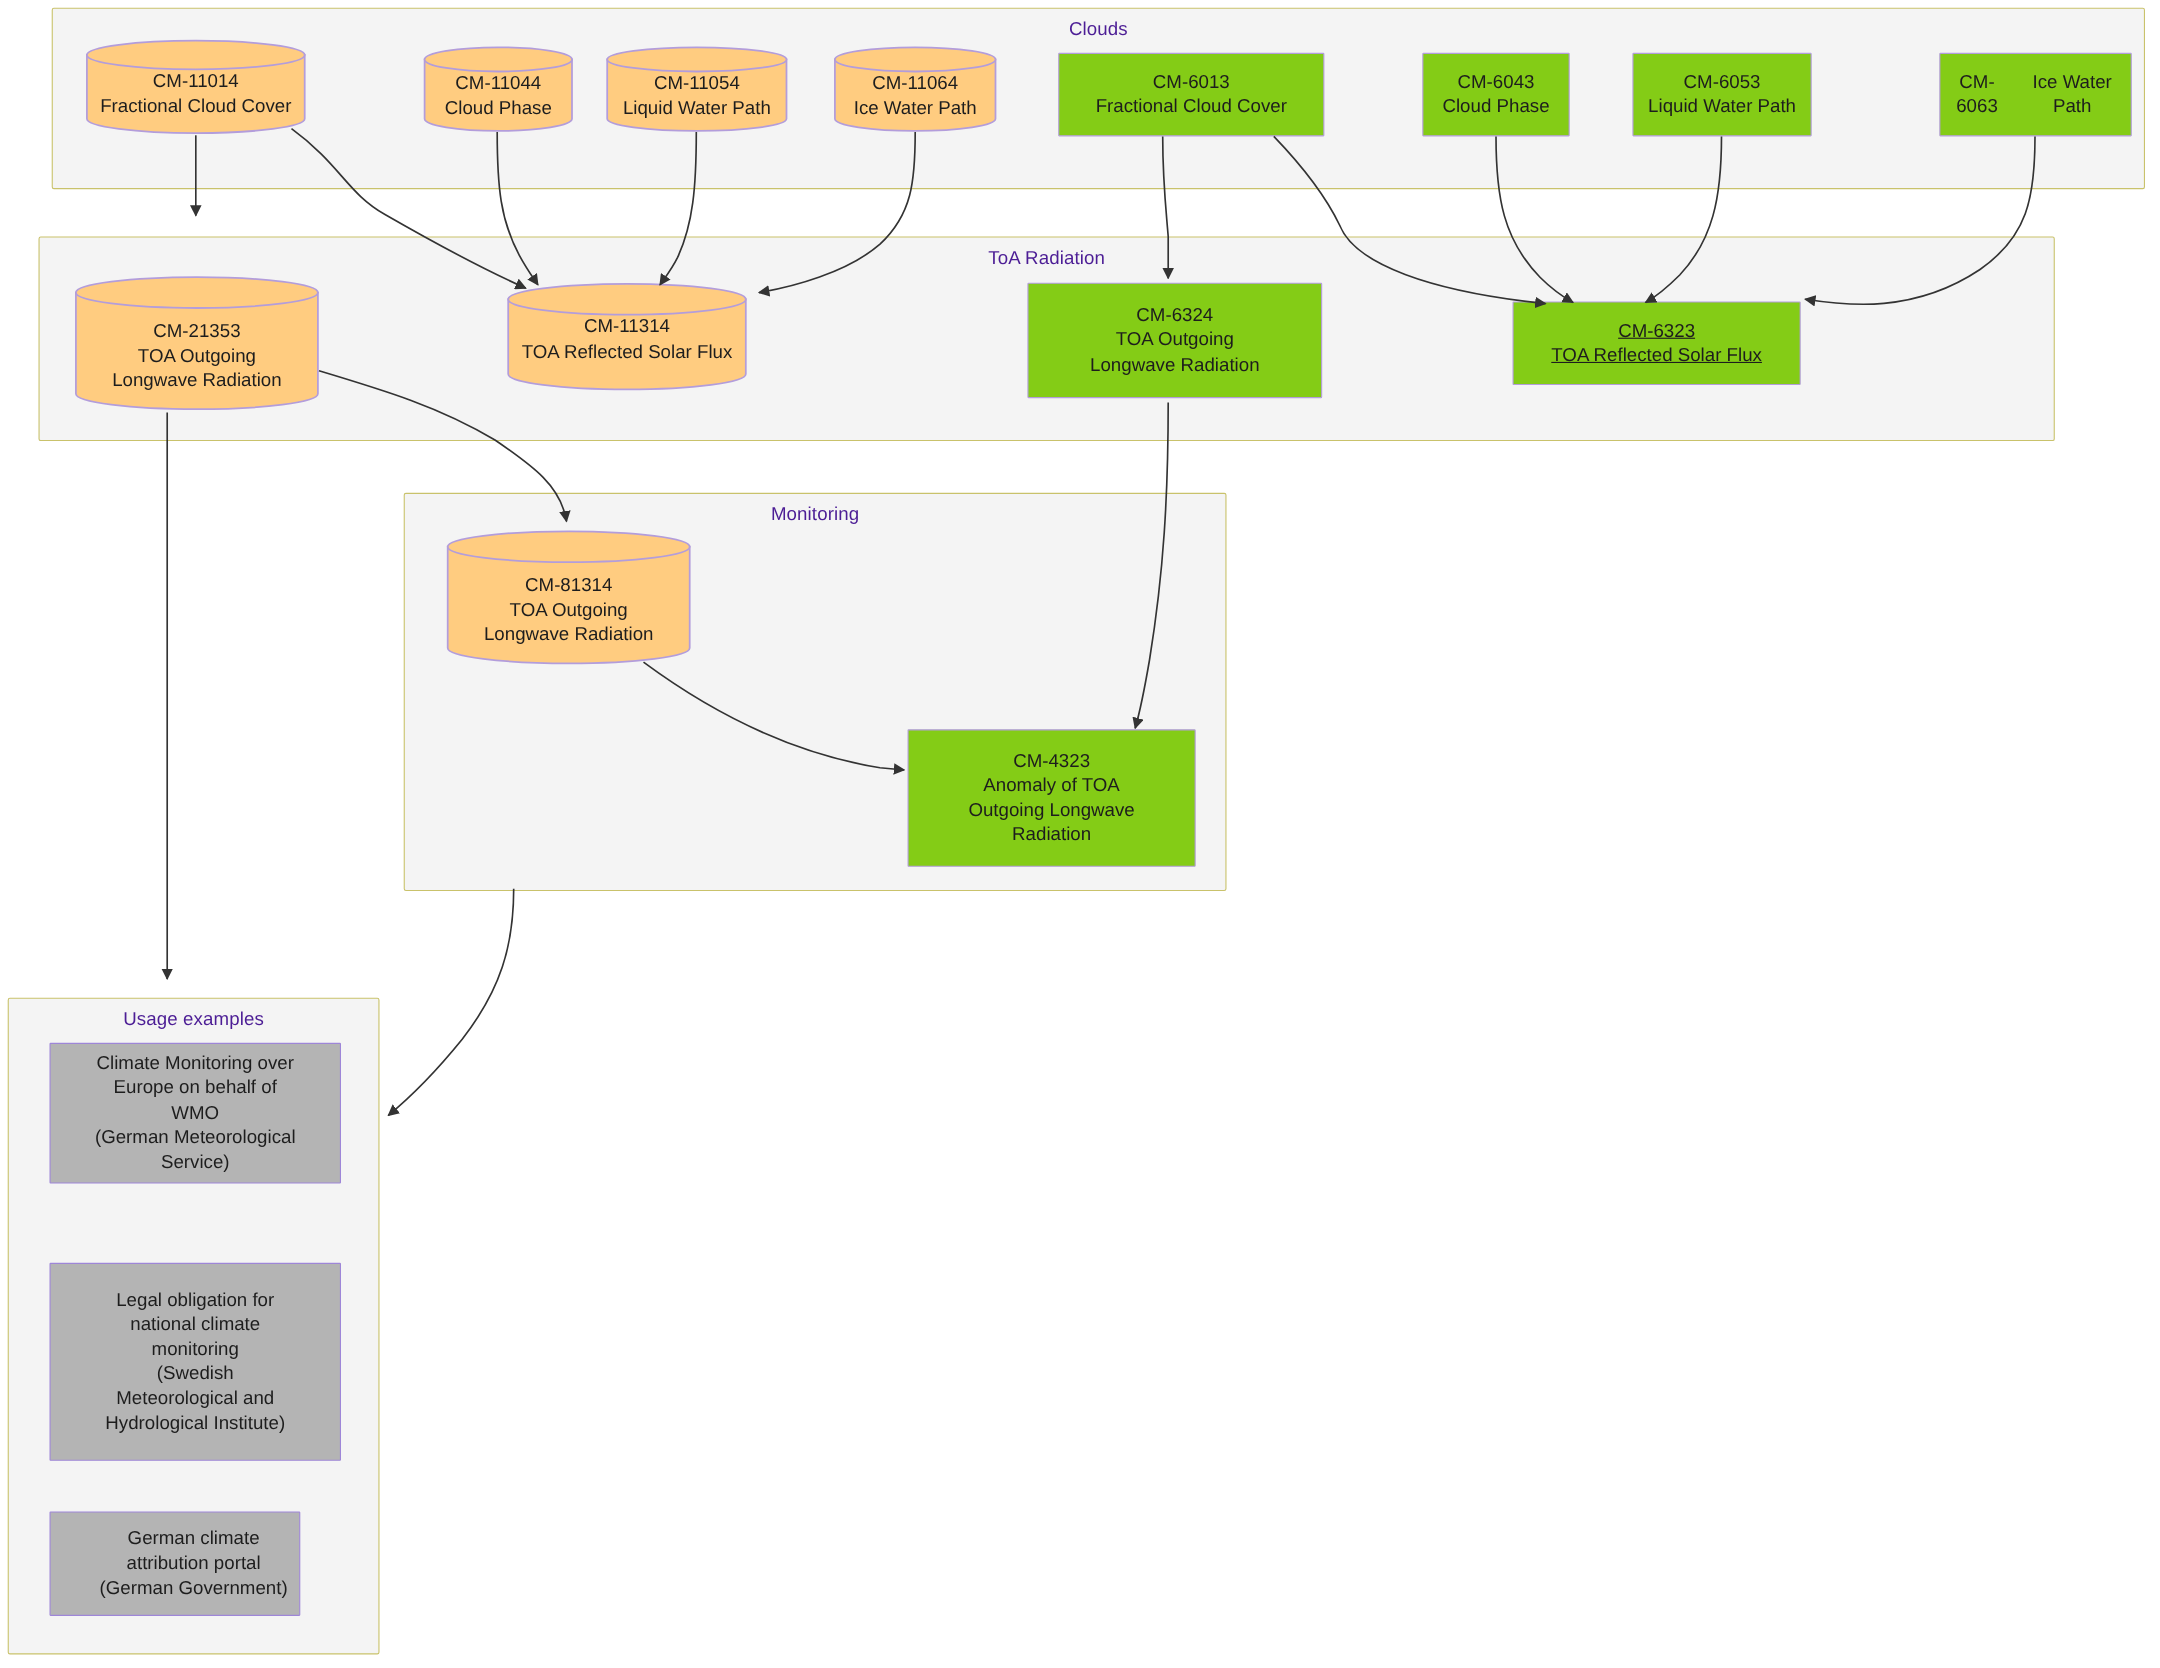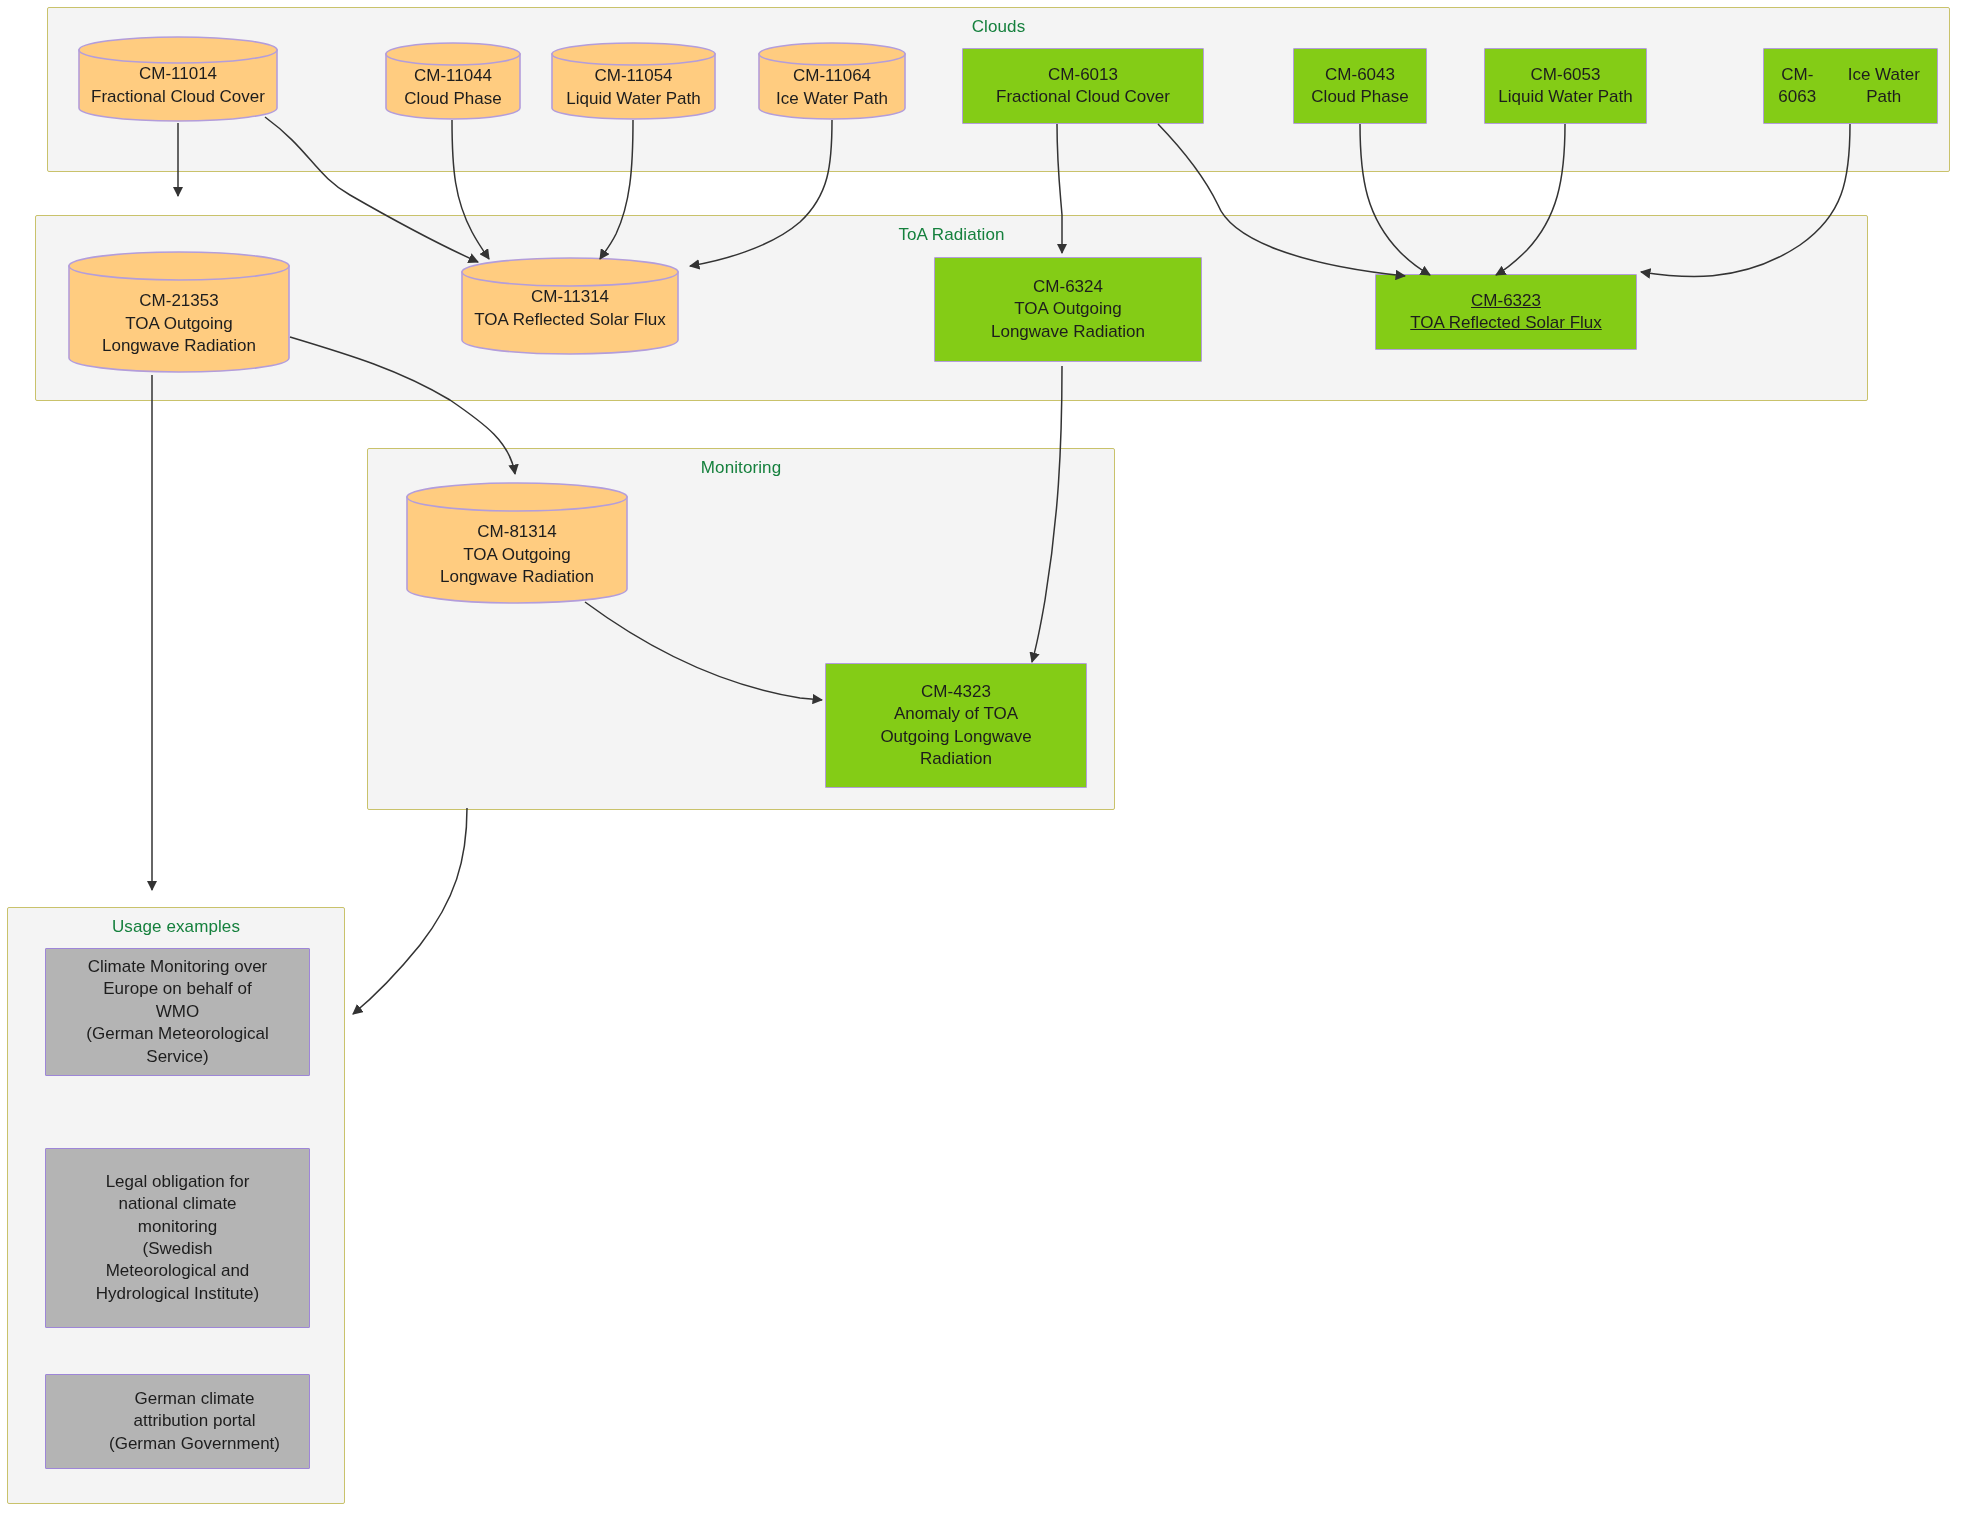--- a/index.html
+++ b/index.html
@@ -35,21 +35,21 @@
     border-radius: 2px;
     z-index: 1;
   }
   .cluster-label {
     position: absolute;
     top: 9px;
     left: 0;
     width: 100%;
     text-align: center;
     font-size: 17px;
-    color: #15803d;
+    color: #4c1d95;
     letter-spacing: 0.1px;
   }
   .node {
     position: absolute;
     z-index: 3;
     box-sizing: border-box;
   }
   .rect-node {
     background: #84cc16;
     border: 1.6px solid #b39ddb;
@@ -270,19 +270,19 @@
 
   <div class="node usage-node" style="left:45px; top:1148px; width:265px; height:180px;">
     <span class="nowrap">Legal obligation for
 national climate
 monitoring
 (Swedish
 Meteorological and
 Hydrological Institute)</span>
   </div>
 
-  <div class="node usage-node" style="left:45px; top:1374px; width:265px; height:95px;padding-left:34px;">
+  <div class="node usage-node" style="left:45px; top:1374px; width:228px; height:95px;padding-left:34px;">
     <span class="nowrap">German climate
 attribution portal
 (German Government)</span>
   </div>
 
 </div>
 
 </body></html>

